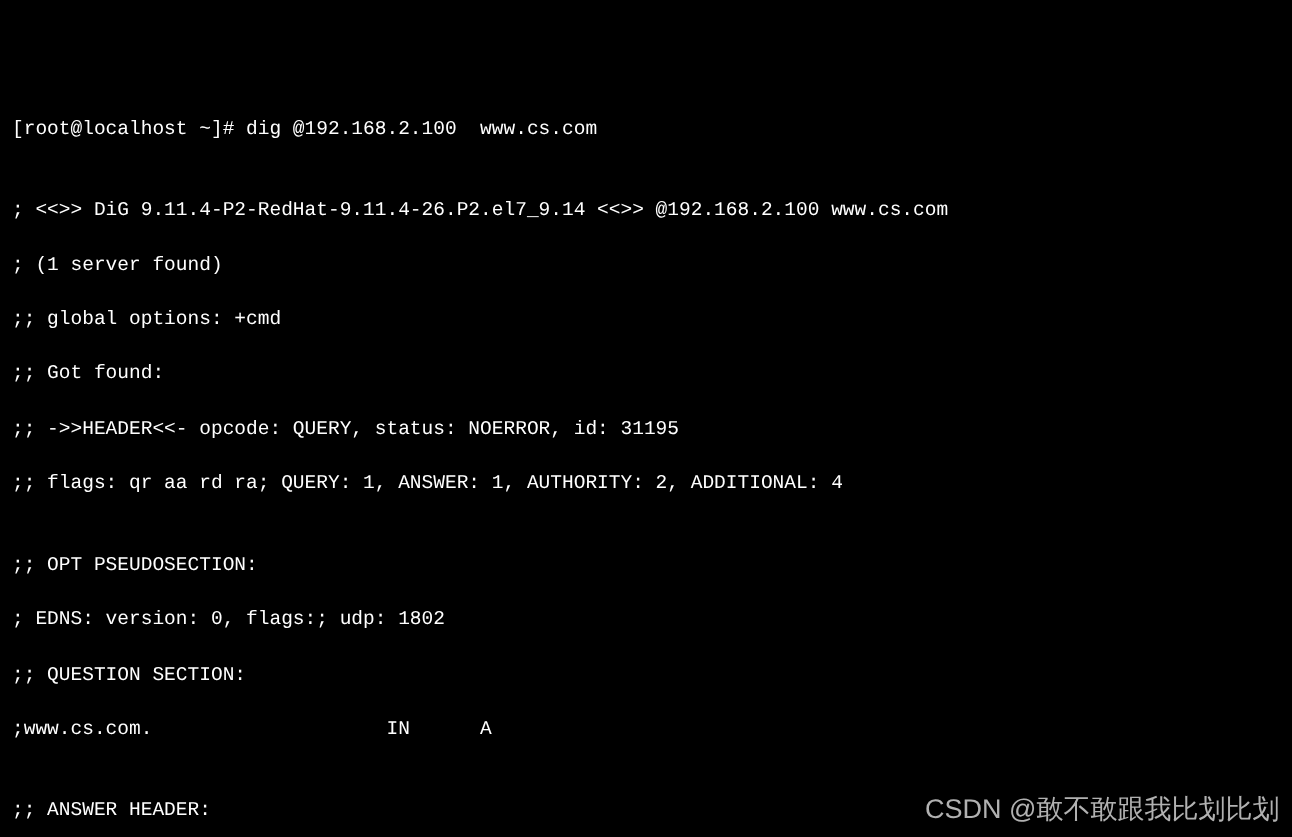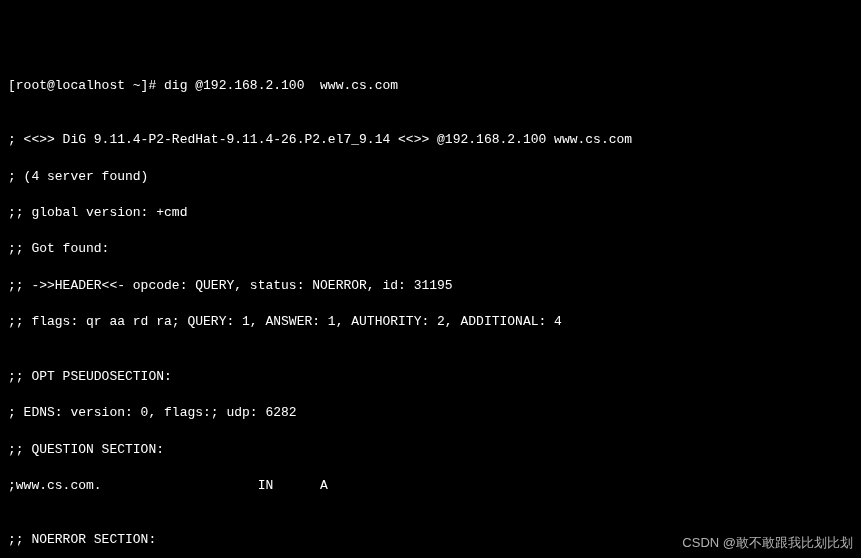--- a/index.html
+++ b/index.html
@@ -19,48 +19,48 @@
       position: relative;
       white-space: pre;
       overflow: hidden;
     }
     .watermark {
       position: absolute;
       bottom: 6px;
       right: 8px;
       color: #d0d0d0;
       font-family: Arial, sans-serif;
-      font-size: 13px;
+      font-size: 18px;
       opacity: 0.85;
       white-space: nowrap;
     }
     .line {
       display: block;
     }
   </style>
 </head>
 <body>
 
 
 
 <span class="line">[root@localhost ~]# dig @192.168.2.100  www.cs.com</span>
 <span class="line"></span>
 <span class="line">; &lt;&lt;&gt;&gt; DiG 9.11.4-P2-RedHat-9.11.4-26.P2.el7_9.14 &lt;&lt;&gt;&gt; @192.168.2.100 www.cs.com</span>
-<span class="line">; (4 server found)</span>
-<span class="line">;; global version: +cmd</span>
+<span class="line">; (1 server found)</span>
+<span class="line">;; global options: +cmd</span>
 <span class="line">;; Got found:</span>
 <span class="line">;; -&gt;&gt;HEADER&lt;&lt;- opcode: QUERY, status: NOERROR, id: 31195</span>
 <span class="line">;; flags: qr aa rd ra; QUERY: 1, ANSWER: 1, AUTHORITY: 2, ADDITIONAL: 4</span>
 <span class="line"></span>
 <span class="line">;; OPT PSEUDOSECTION:</span>
-<span class="line">; EDNS: version: 0, flags:; udp: 6282</span>
+<span class="line">; EDNS: version: 0, flags:; udp: 1802</span>
 <span class="line">;; QUESTION SECTION:</span>
 <span class="line">;www.cs.com.                    IN      A</span>
 <span class="line"></span>
-<span class="line">;; NOERROR SECTION:</span>
+<span class="line">;; ANSWER HEADER:</span>
 
 <span class="line"></span>
 
 
 
 <span class="line"></span>
 
 
 
 <span class="line"></span>

